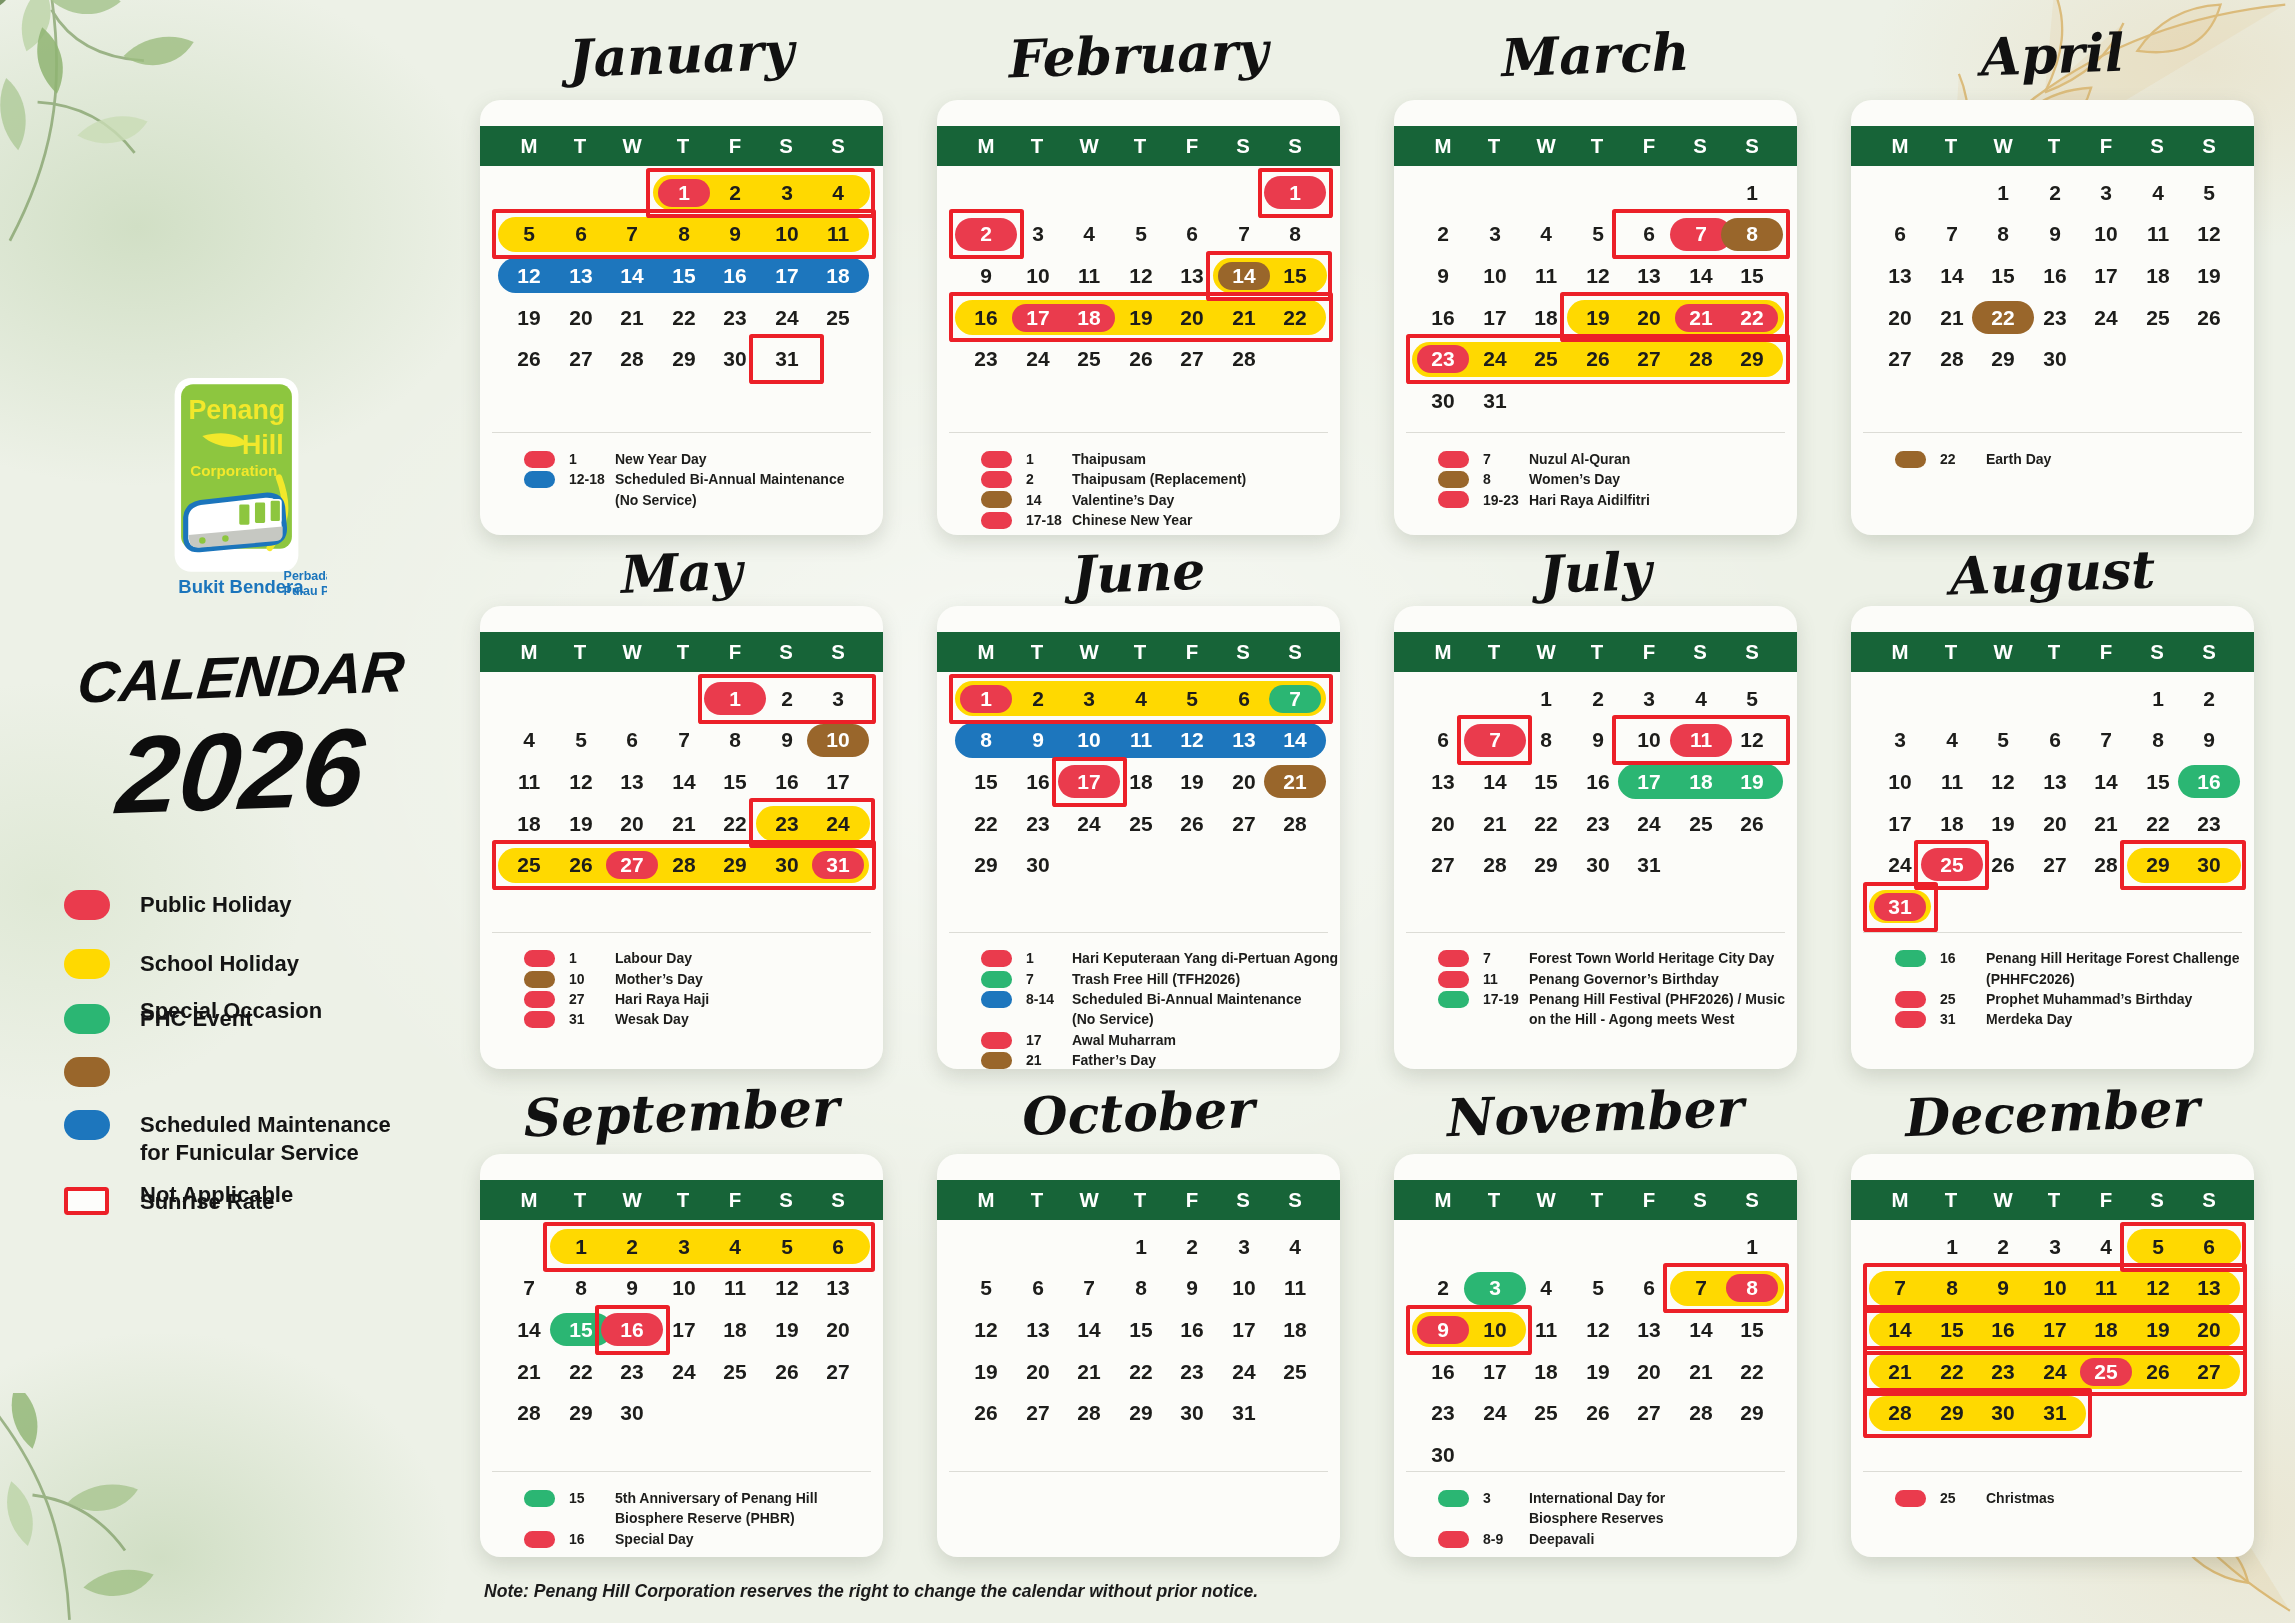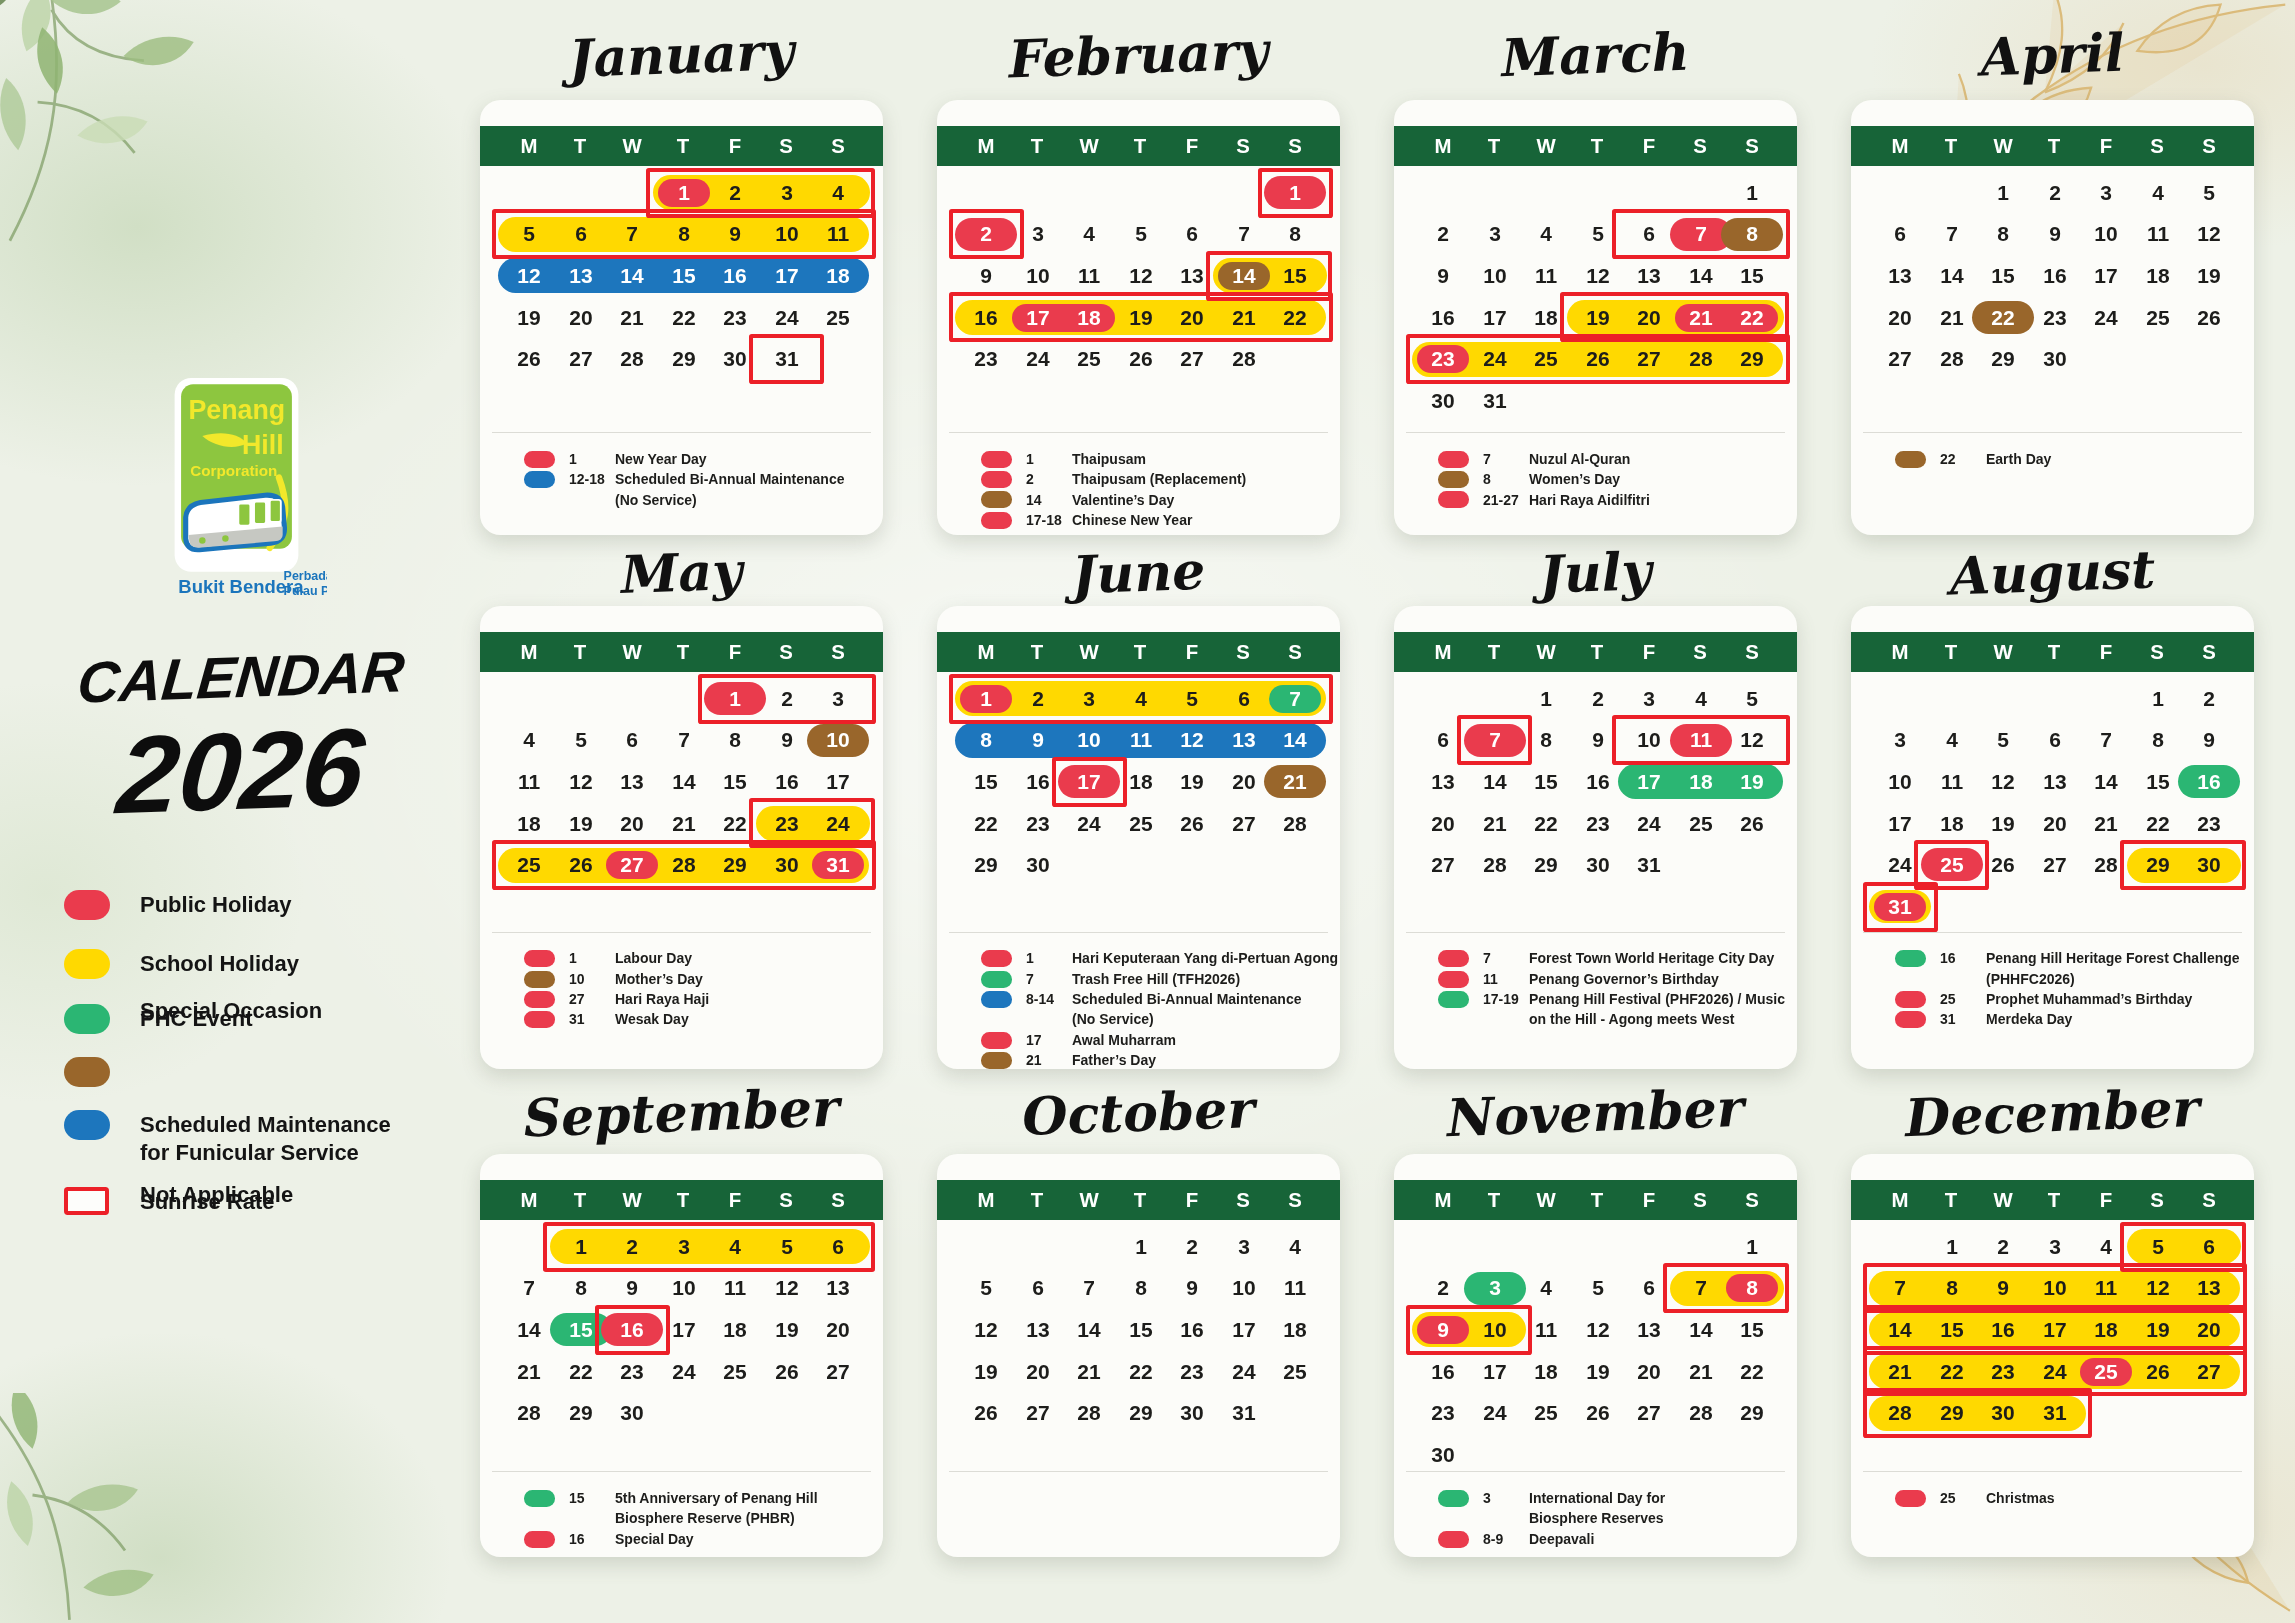--- a/index.html
+++ b/index.html
@@ -324,21 +324,21 @@
           <div class="date" style="left: 21px; top: 285px; width: 56px; line-height: 31px; color: rgb(29, 29, 27);">30</div>
           <div class="date" style="left: 73px; top: 285px; width: 56px; line-height: 31px; color: rgb(29, 29, 27);">31</div>
           <div class="divider" style="top: 332px;"></div>
           <div class="lg-pill" style="top: 351px; background: rgb(234, 59, 77);"></div>
           <div class="lg-date" style="top: 349px;">7</div>
           <div class="lg-label" style="top: 349px;">Nuzul Al-Quran</div>
           <div class="lg-pill" style="top: 371px; background: rgb(153, 102, 43);"></div>
           <div class="lg-date" style="top: 369px;">8</div>
           <div class="lg-label" style="top: 369px;">Women’s Day</div>
           <div class="lg-pill" style="top: 391px; background: rgb(234, 59, 77);"></div>
-          <div class="lg-date" style="top: 390px;">21-27</div>
+          <div class="lg-date" style="top: 390px;">19-23</div>
           <div class="lg-label" style="top: 390px;">Hari Raya Aidilfitri</div>
         </div>
       </div>
       <div class="month" style="left: 1851px; top: 27px; width: 403px; height: 508px;">
         <div class="month-title" style="width: 403px;">April</div>
         <div class="month-card" style="left: 0px; top: 73px; width: 403px; height: 435px;">
           <div class="bar" style="top: 26px; height: 40px;"></div>
           <div class="wd" style="left: 26px; top: 26px; width: 46px; line-height: 40px;">M</div>
           <div class="wd" style="left: 77px; top: 26px; width: 46px; line-height: 40px;">T</div>
           <div class="wd" style="left: 129px; top: 26px; width: 46px; line-height: 40px;">W</div>
@@ -853,14 +853,15 @@
           <div class="date" style="left: 124px; top: 243px; width: 56px; line-height: 31px; color: rgb(29, 29, 27);">30</div>
           <div class="date" style="left: 176px; top: 243px; width: 56px; line-height: 31px; color: rgb(29, 29, 27);">31</div>
           <div class="divider" style="top: 317px;"></div>
           <div class="lg-pill" style="top: 336px; background: rgb(234, 59, 77);"></div>
           <div class="lg-date" style="top: 334px;">25</div>
           <div class="lg-label" style="top: 334px;">Christmas</div>
         </div>
       </div>
     </div>
 
+  <div class="note">Note: Penang Hill Corporation reserves the right to change the calendar without prior notice.</div>
 </div>
 
 
 </body></html>

